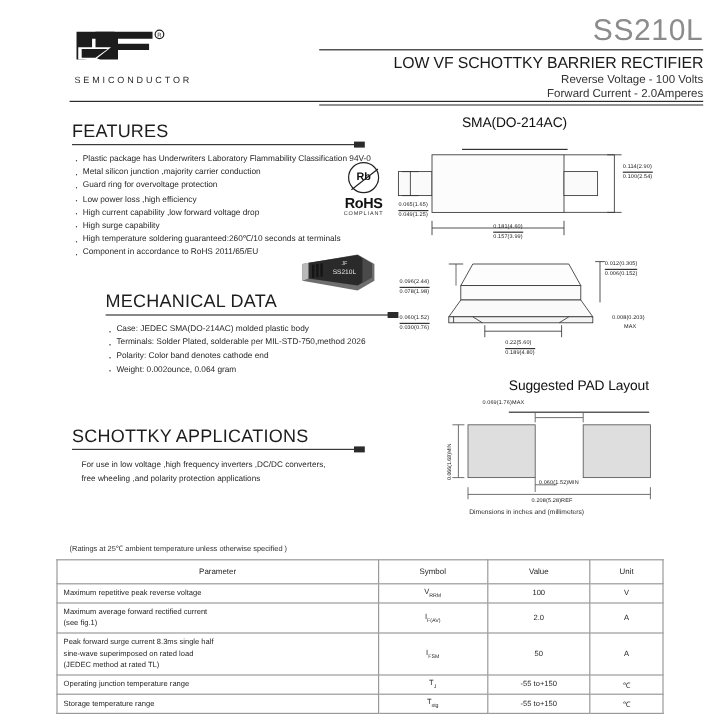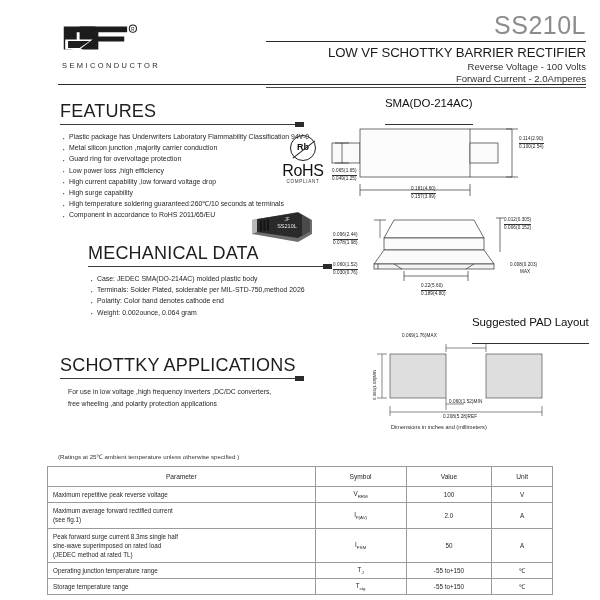--- a/index.html
+++ b/index.html
@@ -32,21 +32,21 @@
   .title-sub { font-size:9.6px; color:#333; margin-top:1px; }
   .hr-thin { border-top:1px solid #4a4a4a; margin-top:3px; }
   .header-rule {
     position:absolute; left:58px; top:84px; width:528px;
     border-top:1.7px solid #2b2b2b;
   }
 
   
   .sec { position:absolute; }
   .sec-title {
-    font-size:18px; color:#1d1d1d; letter-spacing:0.2px; font-weight:400;
+    font-size:15px; color:#1d1d1d; letter-spacing:0.2px; font-weight:400;
     white-space:nowrap;
   }
   .sec-rule {
     position:relative; border-top:1.3px solid #3a3a3a; margin-top:2px;
   }
   .sec-rule::after {
     content:""; position:absolute; right:-1px; top:-3px;
     width:9px; height:5px; background:#2b2b2b;
   }
   ul.bullets { list-style:none; margin-top:6px; }
@@ -67,21 +67,21 @@
     margin:0 auto; position:relative;
   }
   .rohs-circ span {
     position:absolute; left:0; right:0; top:6px;
     font-size:9px; font-weight:bold; color:#111;
   }
   .rohs-slash {
     position:absolute; left:-1px; top:12.5px; width:28px; height:1.3px;
     background:#222; transform:rotate(-38deg);
   }
-  .rohs-txt { font-size:16px; font-weight:normal; color:#111; margin-top:1px; letter-spacing:-0.3px; }
+  .rohs-txt { font-size:12px; font-weight:bold; color:#111; margin-top:1px; letter-spacing:-0.3px; }
   .rohs-sm { font-size:4.6px; letter-spacing:0.7px; color:#333; margin-top:-1px; }
 
   
   .chip { position:absolute; left:248px; top:207px; width:66px; height:40px; }
 
   
   .dwg-title {
     position:absolute; font-size:11.5px; color:#111; letter-spacing:-0.1px;
     white-space:nowrap;
   }
@@ -275,21 +275,21 @@
   </div>
   <div class="dim" style="left:510px; top:262px;">
     <div>0.008(0.203)</div>
     <div style="margin-left:10px;">MAX</div>
   </div>
   <div class="dim" style="left:421px; top:283px;">
     <div class="top">0.22(5.60)</div>
     <div>0.189(4.80)</div>
   </div>
 
-  <div class="dwg-title" style="left:424px; top:316px;margin-left:48px;">
+  <div class="dwg-title" style="left:424px; top:316px;">
     <span class="ul">Suggested PAD Layout</span>
   </div>
 
   <svg style="position:absolute; left:368px; top:340px;" width="200" height="78" viewBox="0 0 200 78">
     <g stroke="#555" stroke-width="0.7">
       <rect x="22" y="14" width="56" height="44" fill="#dedede"></rect>
       <rect x="118" y="14" width="56" height="44" fill="#dedede"></rect>
       <g fill="none">
 
         <line x1="78" y1="8" x2="118" y2="8"></line>

